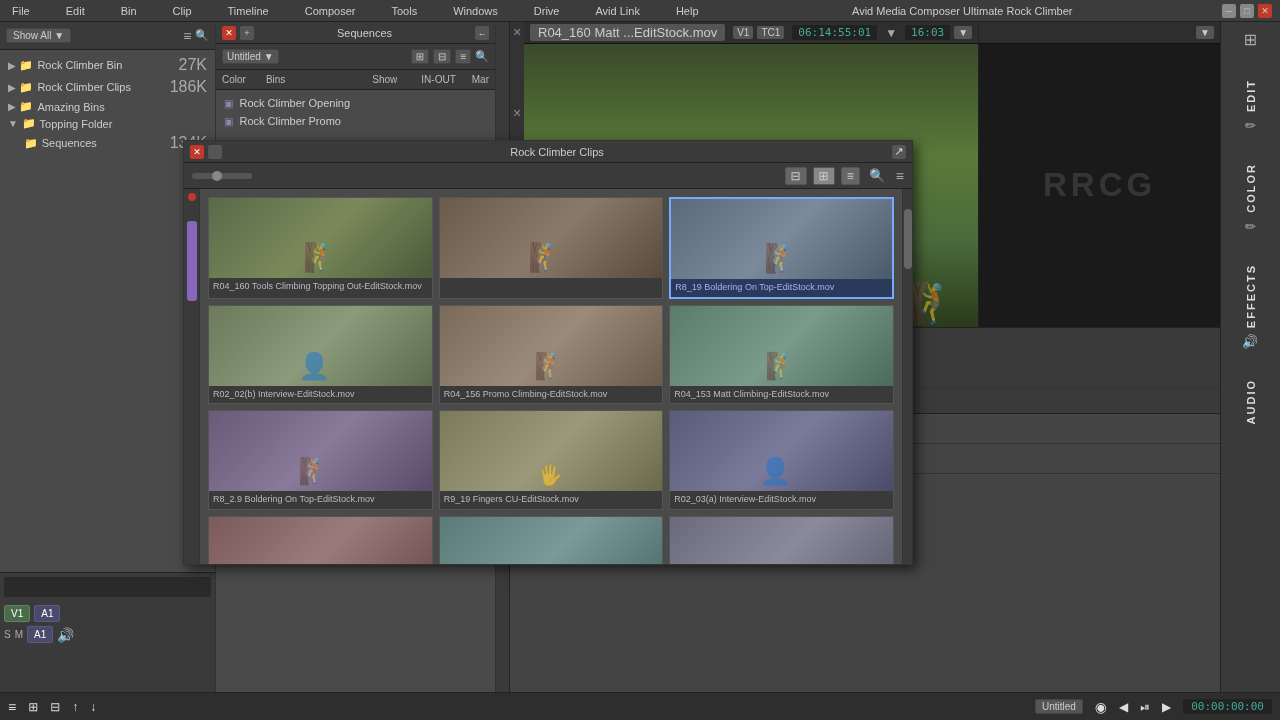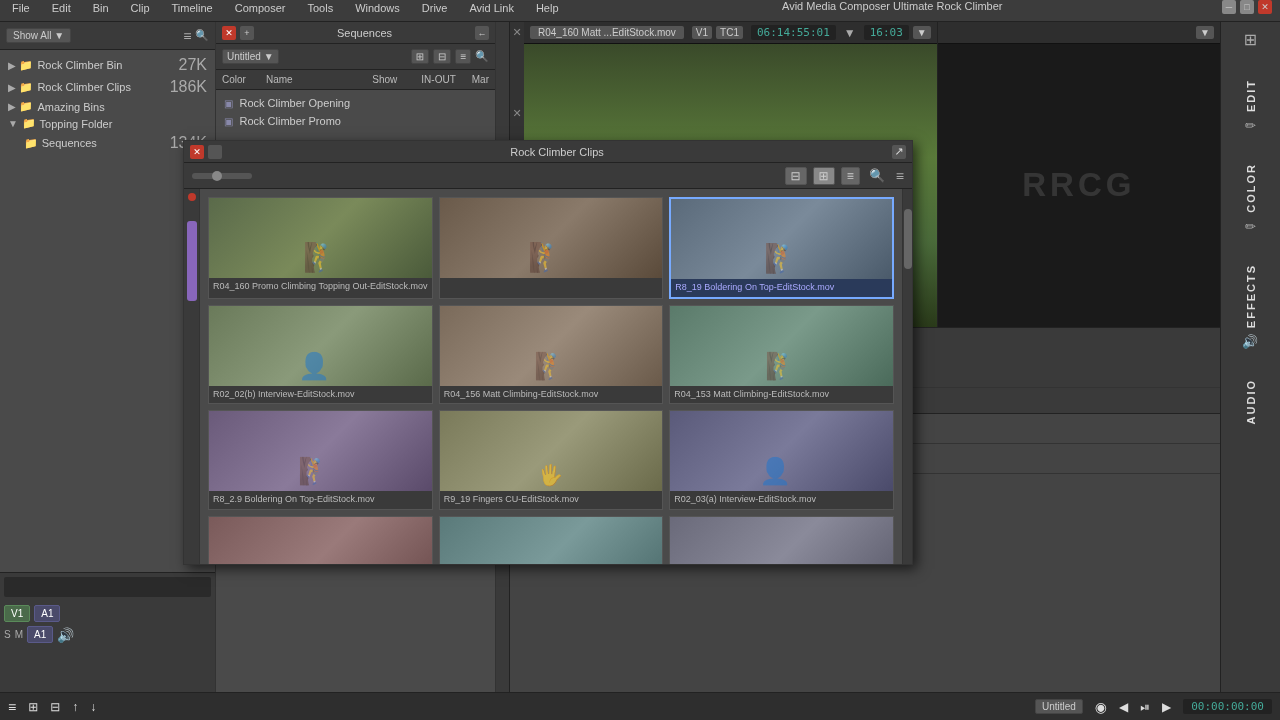--- a/index.html
+++ b/index.html
@@ -12,22 +12,23 @@
       font-size: 11px;
       color: #ddd;
       user-select: none;
     }
 
     
     #menu-bar {
       background: #3c3c3c;
       height: 22px;
       display: flex;
-      padding: 0 8px;
-      gap: 14px;
+      align-items: center;
+      padding: 8px 8px;
+      gap: 28px;
       border-bottom: 1px solid #222;
     }
     .menu-item {
       color: #ccc;
       font-size: 11px;
       cursor: pointer;
       padding: 2px 4px;
     }
     .title-bar-center {
       flex: 1;
@@ -251,21 +252,21 @@
       height: 22px;
       display: flex;
       align-items: center;
       padding: 0 6px;
       gap: 4px;
       border-bottom: 1px solid #111;
     }
     .monitor-filename {
       background: #555;
       color: #ccc;
-      font-size: 10px;
+      font-size: 13px;
       padding: 1px 8px;
       border-radius: 2px;
       cursor: pointer;
       max-width: 200px;
       overflow: hidden;
       text-overflow: ellipsis;
       white-space: nowrap;
     }
     .monitor-timecode {
       background: #222;
@@ -747,21 +748,21 @@
         <span>Untitled</span> ▼
       </button>
       <div style="flex:1"></div>
       <button class="view-btn">⊞</button>
       <button class="view-btn">⊟</button>
       <button class="view-btn">≡</button>
       <span style="color:#aaa;cursor:pointer;">🔍</span>
     </div>
     <div id="seq-col-headers">
       <span class="col-header">Color</span>
-      <span class="col-header" style="margin-left:12px;">Name</span>
+      <span class="col-header" style="margin-left:12px;">Bins</span>
       <span class="col-header" style="margin-left:auto;">Show</span>
       <span class="col-header" style="margin-left:16px;">IN-OUT</span>
       <span class="col-header" style="margin-left:8px;">Mar</span>
     </div>
     <div id="seq-list">
       <div class="seq-row">
         <span class="seq-icon">▣</span>
         <span class="seq-name">Rock Climber Opening</span>
       </div>
       <div class="seq-row">
@@ -925,21 +926,21 @@
       <div style="width:8px;height:8px;background:#c0392b;border-radius:50%;cursor:pointer;"></div>
       <div class="purple-strip"></div>
     </div>
 
     <div id="clips-grid">
 
       <div class="clip-item">
         <div class="clip-thumbnail thumb-1">
           <div style="position:absolute;bottom:4px;left:50%;transform:translateX(-50%);font-size:28px;opacity:0.55;">🧗</div>
         </div>
-        <div class="clip-name">R04_160 Promo Climbing Topping Out-EditStock.mov</div>
+        <div class="clip-name">R04_160 Tools Climbing Topping Out-EditStock.mov</div>
       </div>
 
       <div class="clip-item">
         <div class="clip-thumbnail thumb-2">
           <div style="position:absolute;bottom:4px;left:40%;font-size:28px;opacity:0.55;">🧗</div>
         </div>
       </div>
 
       <div class="clip-item selected">
         <div class="clip-thumbnail thumb-3">
@@ -952,21 +953,21 @@
         <div class="clip-thumbnail thumb-4">
           <div style="position:absolute;bottom:4px;left:40%;font-size:26px;opacity:0.5;">👤</div>
         </div>
         <div class="clip-name">R02_02(b) Interview-EditStock.mov</div>
       </div>
 
       <div class="clip-item">
         <div class="clip-thumbnail thumb-5">
           <div style="position:absolute;bottom:4px;left:50%;transform:translateX(-50%);font-size:26px;opacity:0.5;">🧗</div>
         </div>
-        <div class="clip-name">R04_156 Matt Climbing-EditStock.mov</div>
+        <div class="clip-name">R04_156 Promo Climbing-EditStock.mov</div>
       </div>
 
       <div class="clip-item">
         <div class="clip-thumbnail thumb-6">
           <div style="position:absolute;bottom:4px;left:50%;transform:translateX(-50%);font-size:26px;opacity:0.5;">🧗</div>
         </div>
         <div class="clip-name">R04_153 Matt Climbing-EditStock.mov</div>
       </div>
 
       <div class="clip-item">

